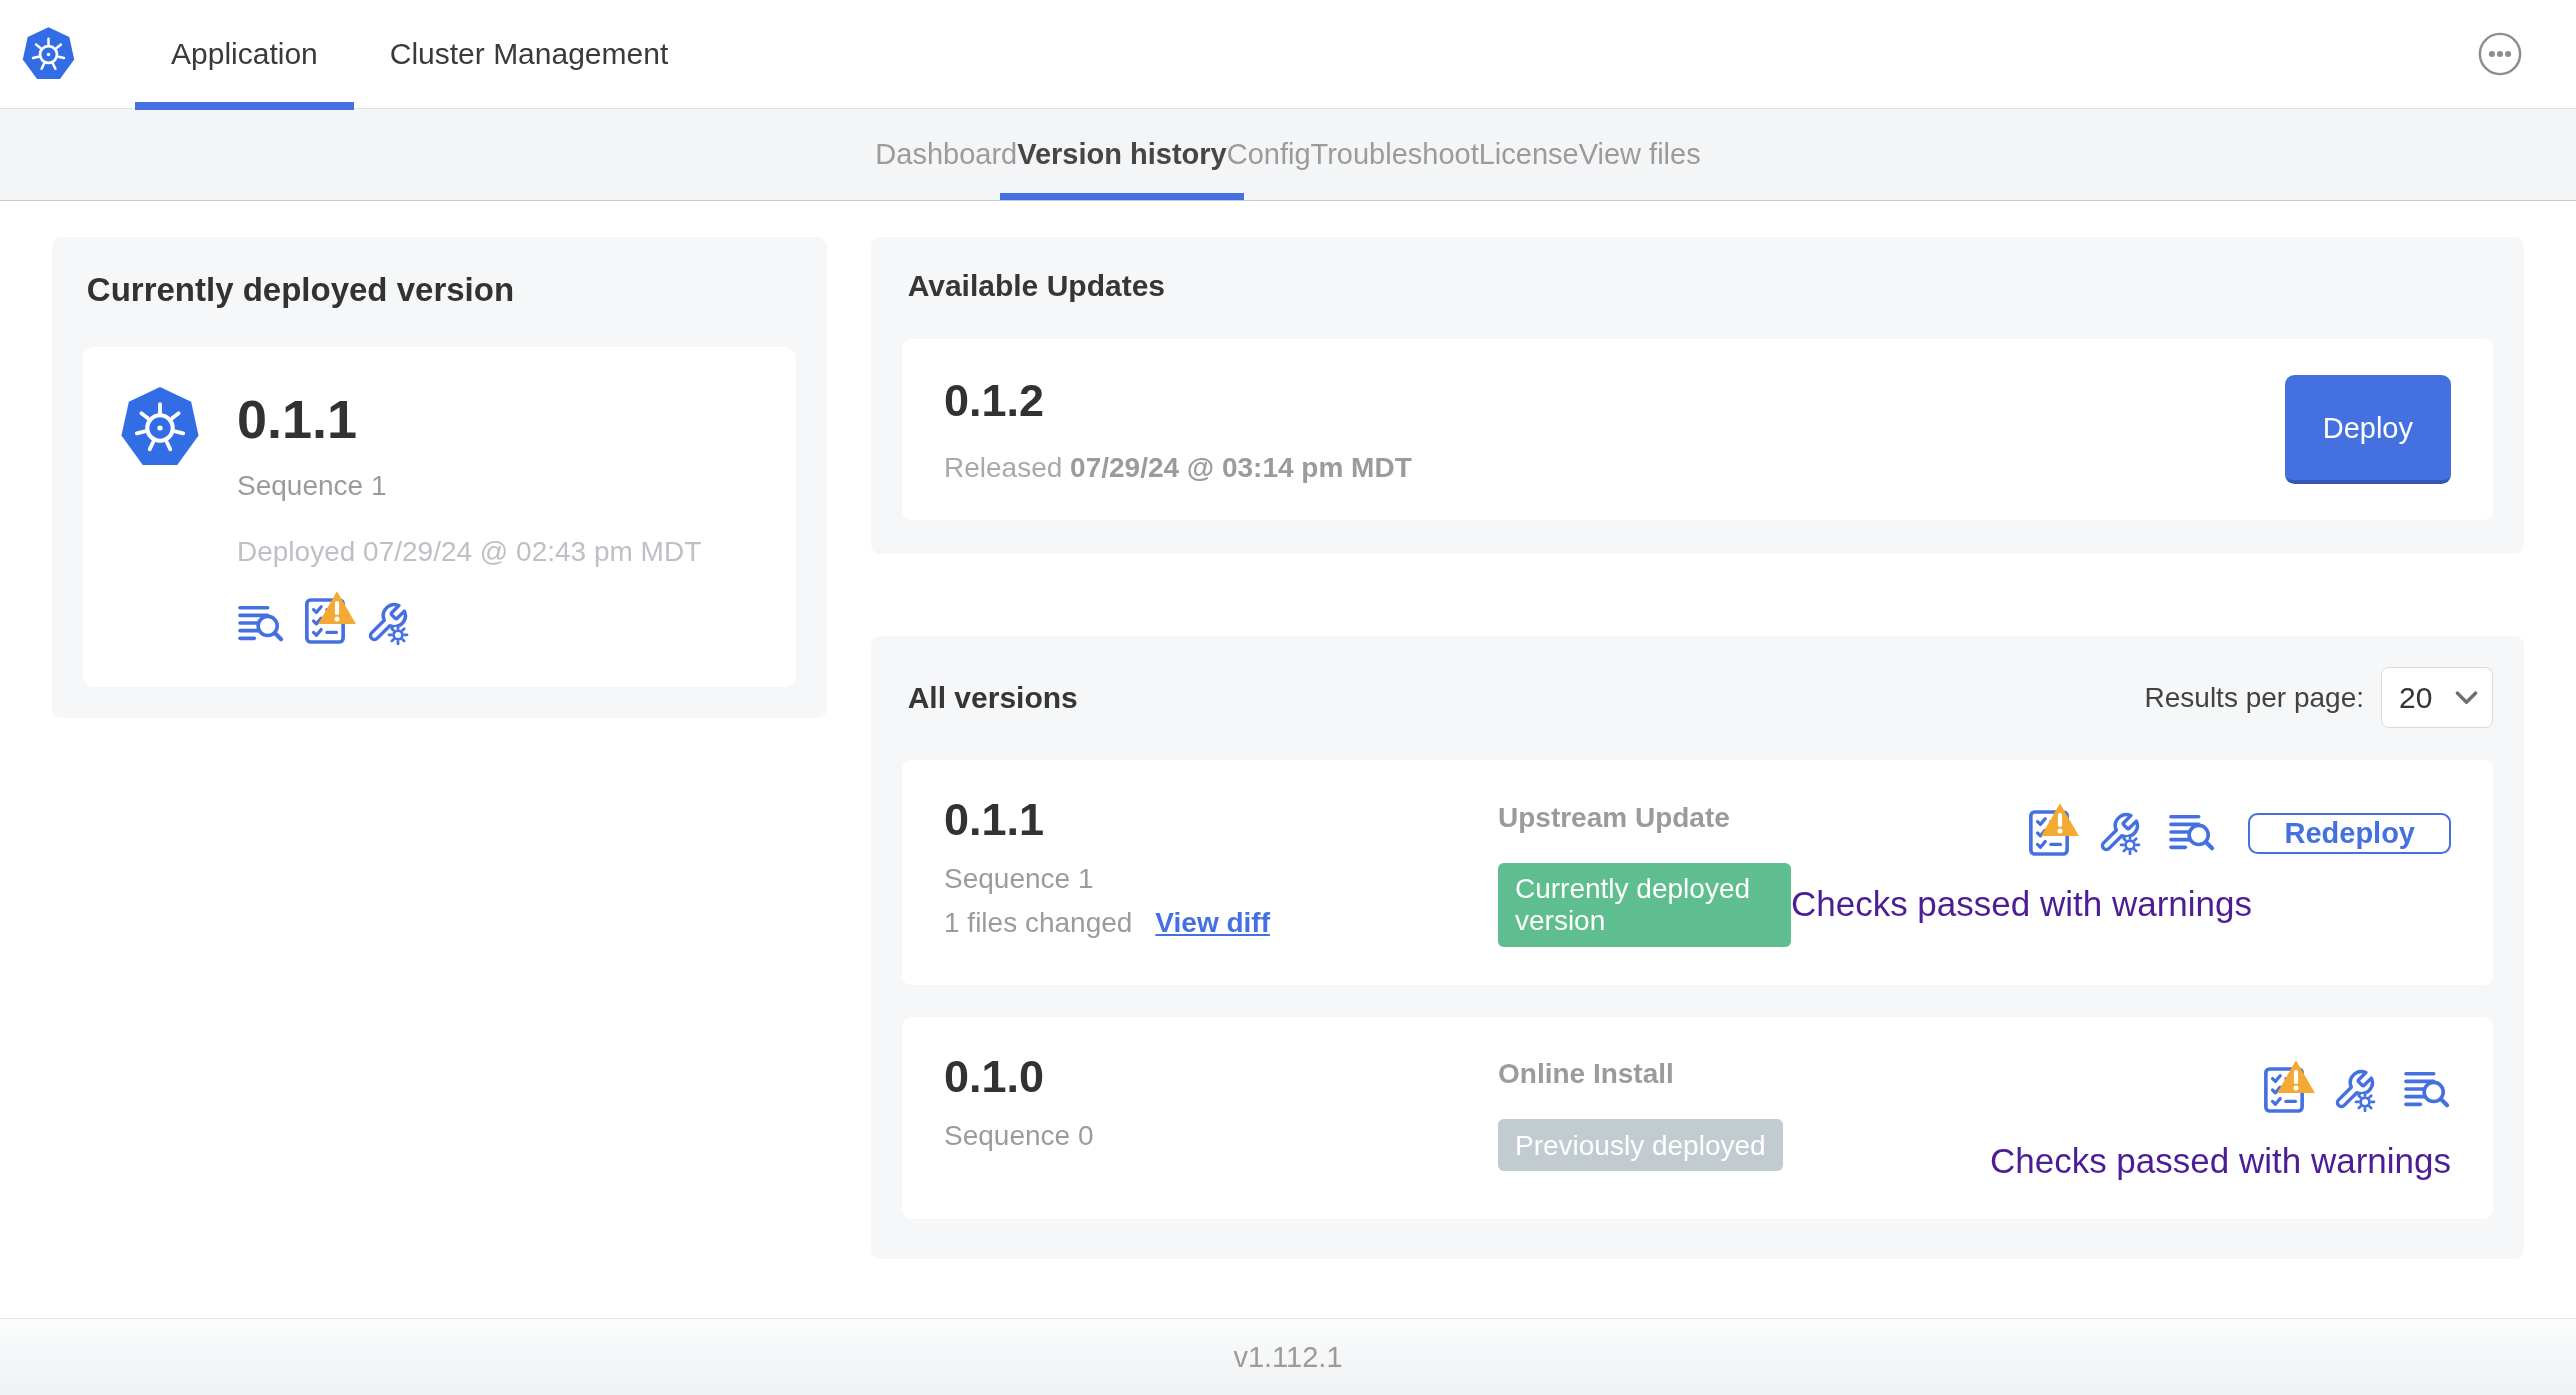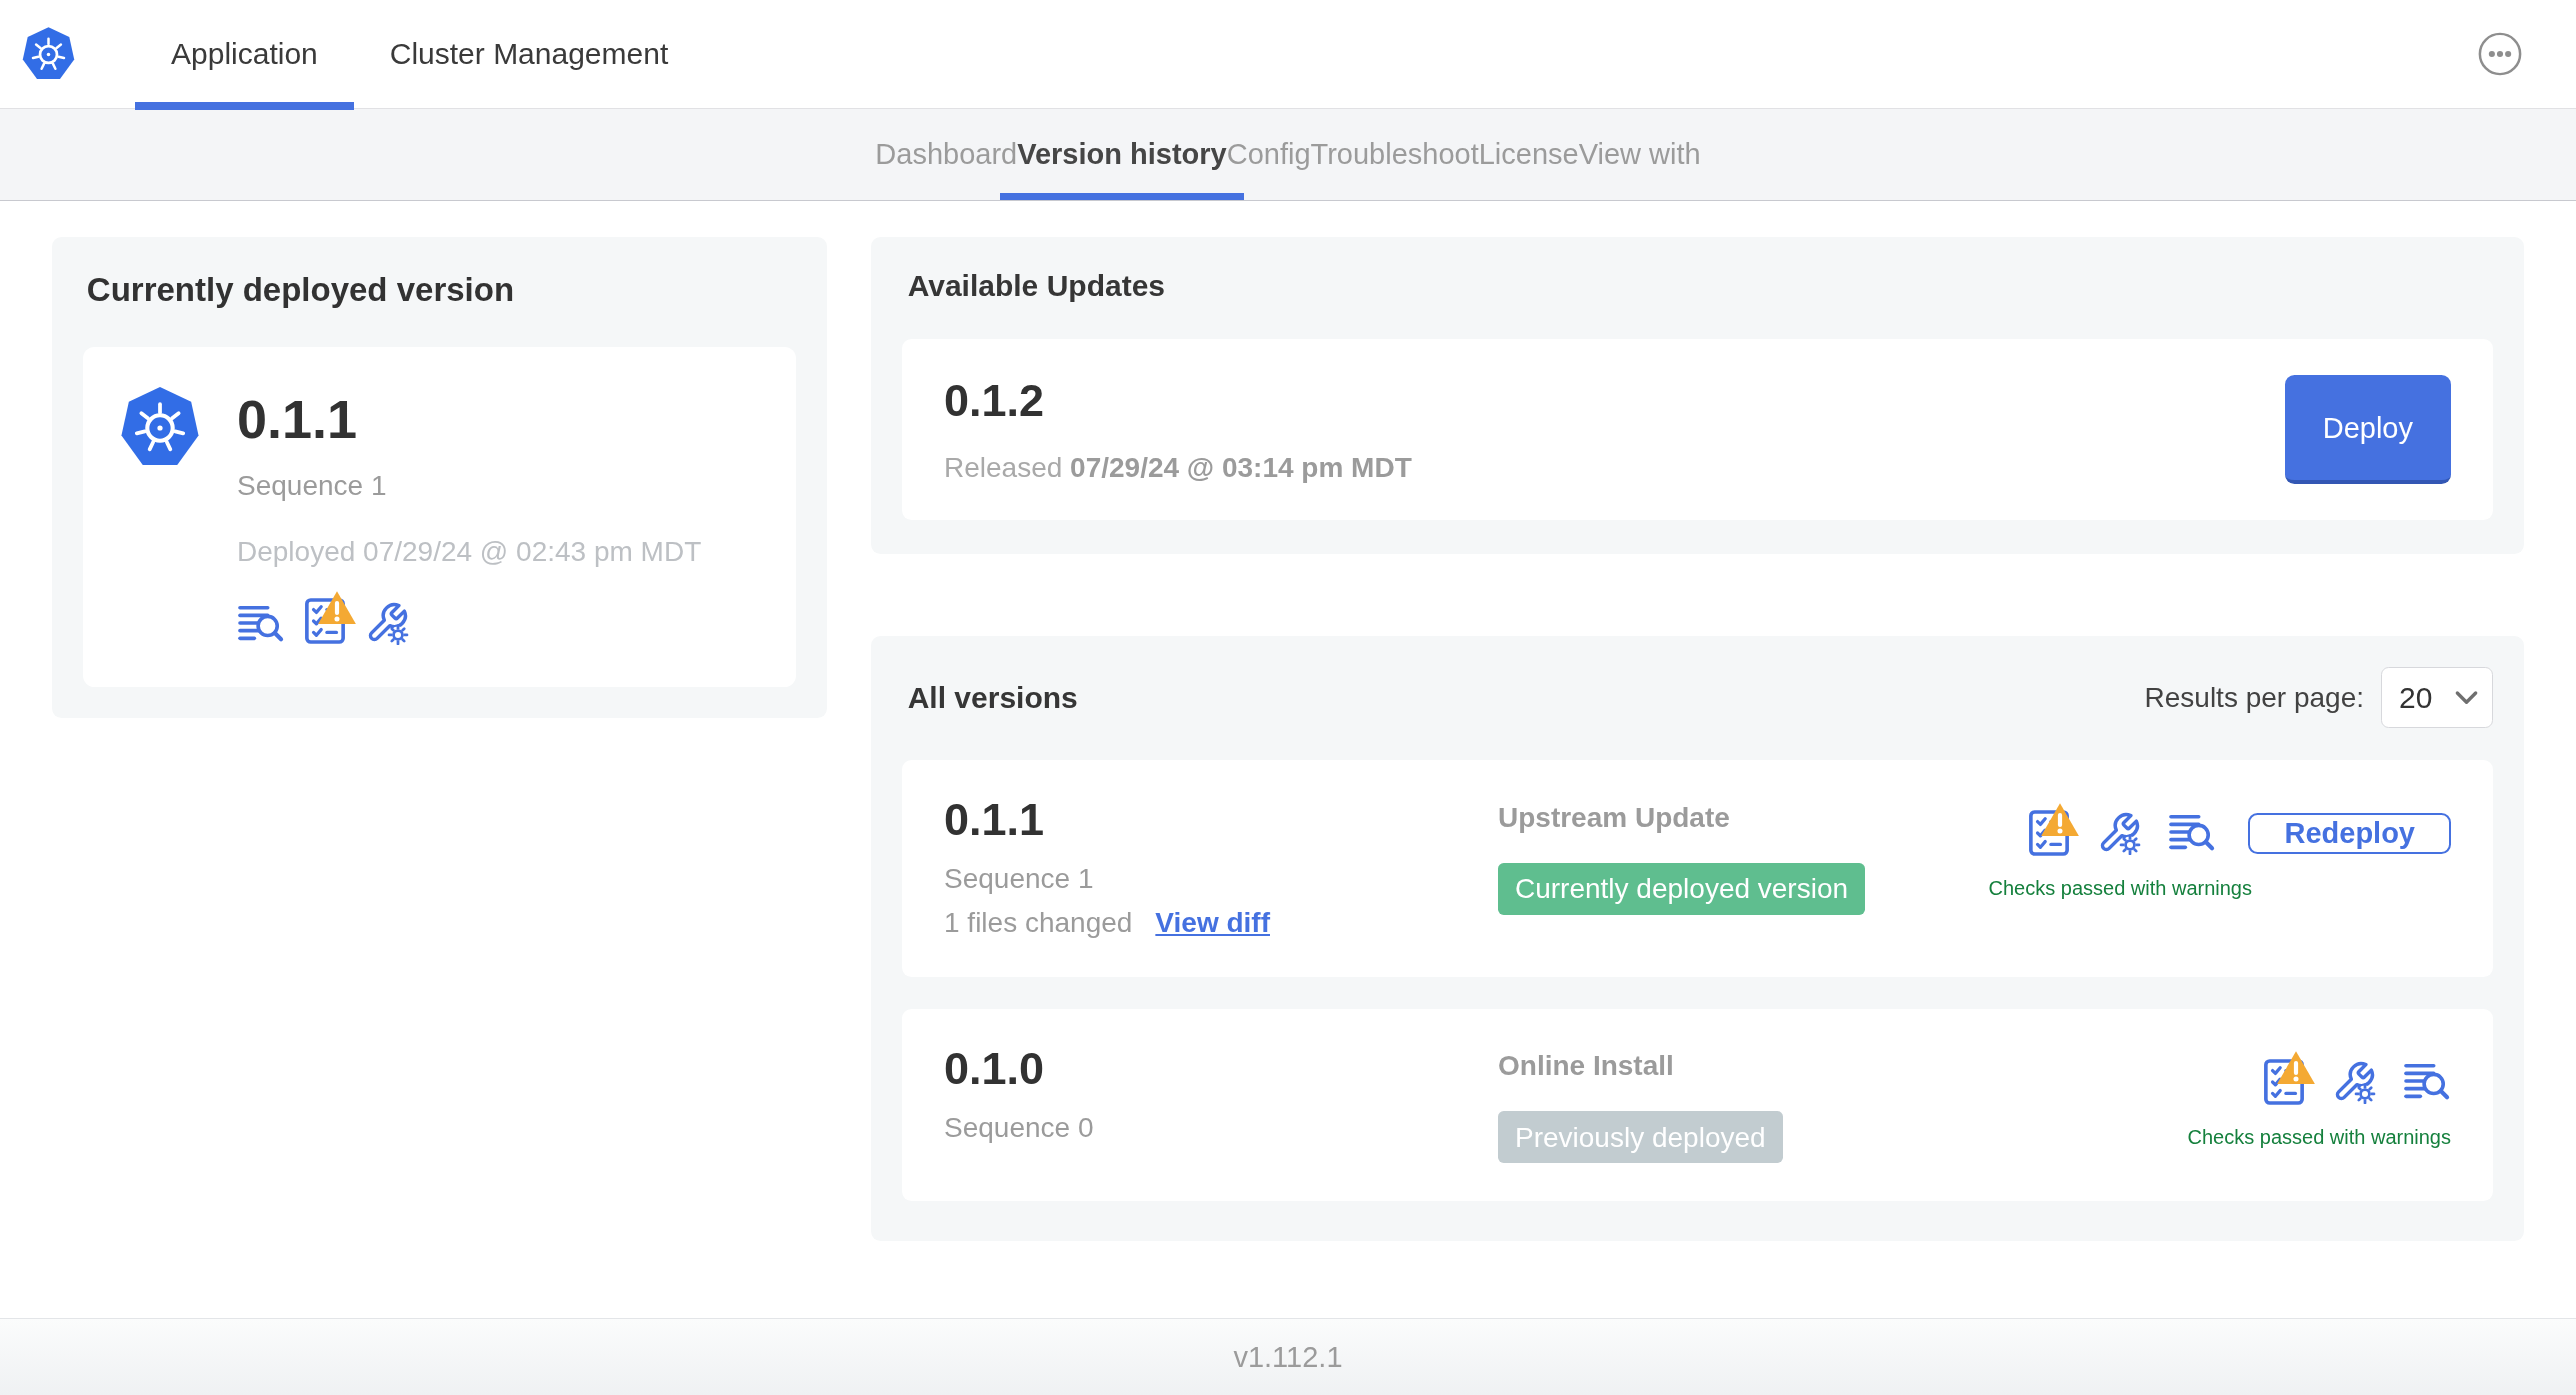--- a/index.html
+++ b/index.html
@@ -151,21 +151,21 @@
   .v-badge.success { background: #5FBE8F; }
   .v-badge.muted   { background: #C2CCD0; }
   .v-right { margin-left: auto; display: flex; flex-direction: column; align-items: flex-end; flex: 0 0 auto; }
   .v-actions { display: flex; align-items: center; gap: 27px; margin-top: 15.3px; }
   .redeploy-btn {
     background: #fff; color: #4571E0;
     font-family: inherit; font-size: 29px; font-weight: 700;
     padding: 2px 34px; margin-left: 5.7px;
     border: 2.9px solid #4571E0; border-radius: 9.5px; cursor: pointer;
   }
-  .v-status { margin-top: 20px; font-size: 20px; color: #15803d; }
+  .v-status { margin-top: 27px; font-size: 35px; color: #4c1d95; }
   .v-status.pad-status { padding-right: 199px; }
 
   
   .icon { color: #4571E0; display: inline-block; position: relative; cursor: pointer; }
   .icon svg { width: 100%; height: 100%; }
   .i-lines { width: 48px; height: 42px; }
   .i-check { width: 42px; height: 48px; }
   .i-wrench { width: 44px; height: 44px; }
   .warn-tri {
     position: absolute; top: -13.4px; right: -11.5px;
@@ -277,21 +277,21 @@
       </svg>
   </button>
 </header>
 
 <nav class="subnav">
   <div class="subnav-tab">Dashboard</div>
   <div class="subnav-tab active">Version history</div>
   <div class="subnav-tab">Config</div>
   <div class="subnav-tab">Troubleshoot</div>
   <div class="subnav-tab">License</div>
-  <div class="subnav-tab">View with</div>
+  <div class="subnav-tab">View files</div>
 </nav>
 
 <main class="main">
   <div class="content">
 
     <section class="panel deployed-panel">
       <h2>Currently deployed version</h2>
       <div class="deployed-inner">
         <span>
           <svg width="82" height="86" viewBox="0 0 86 90">

